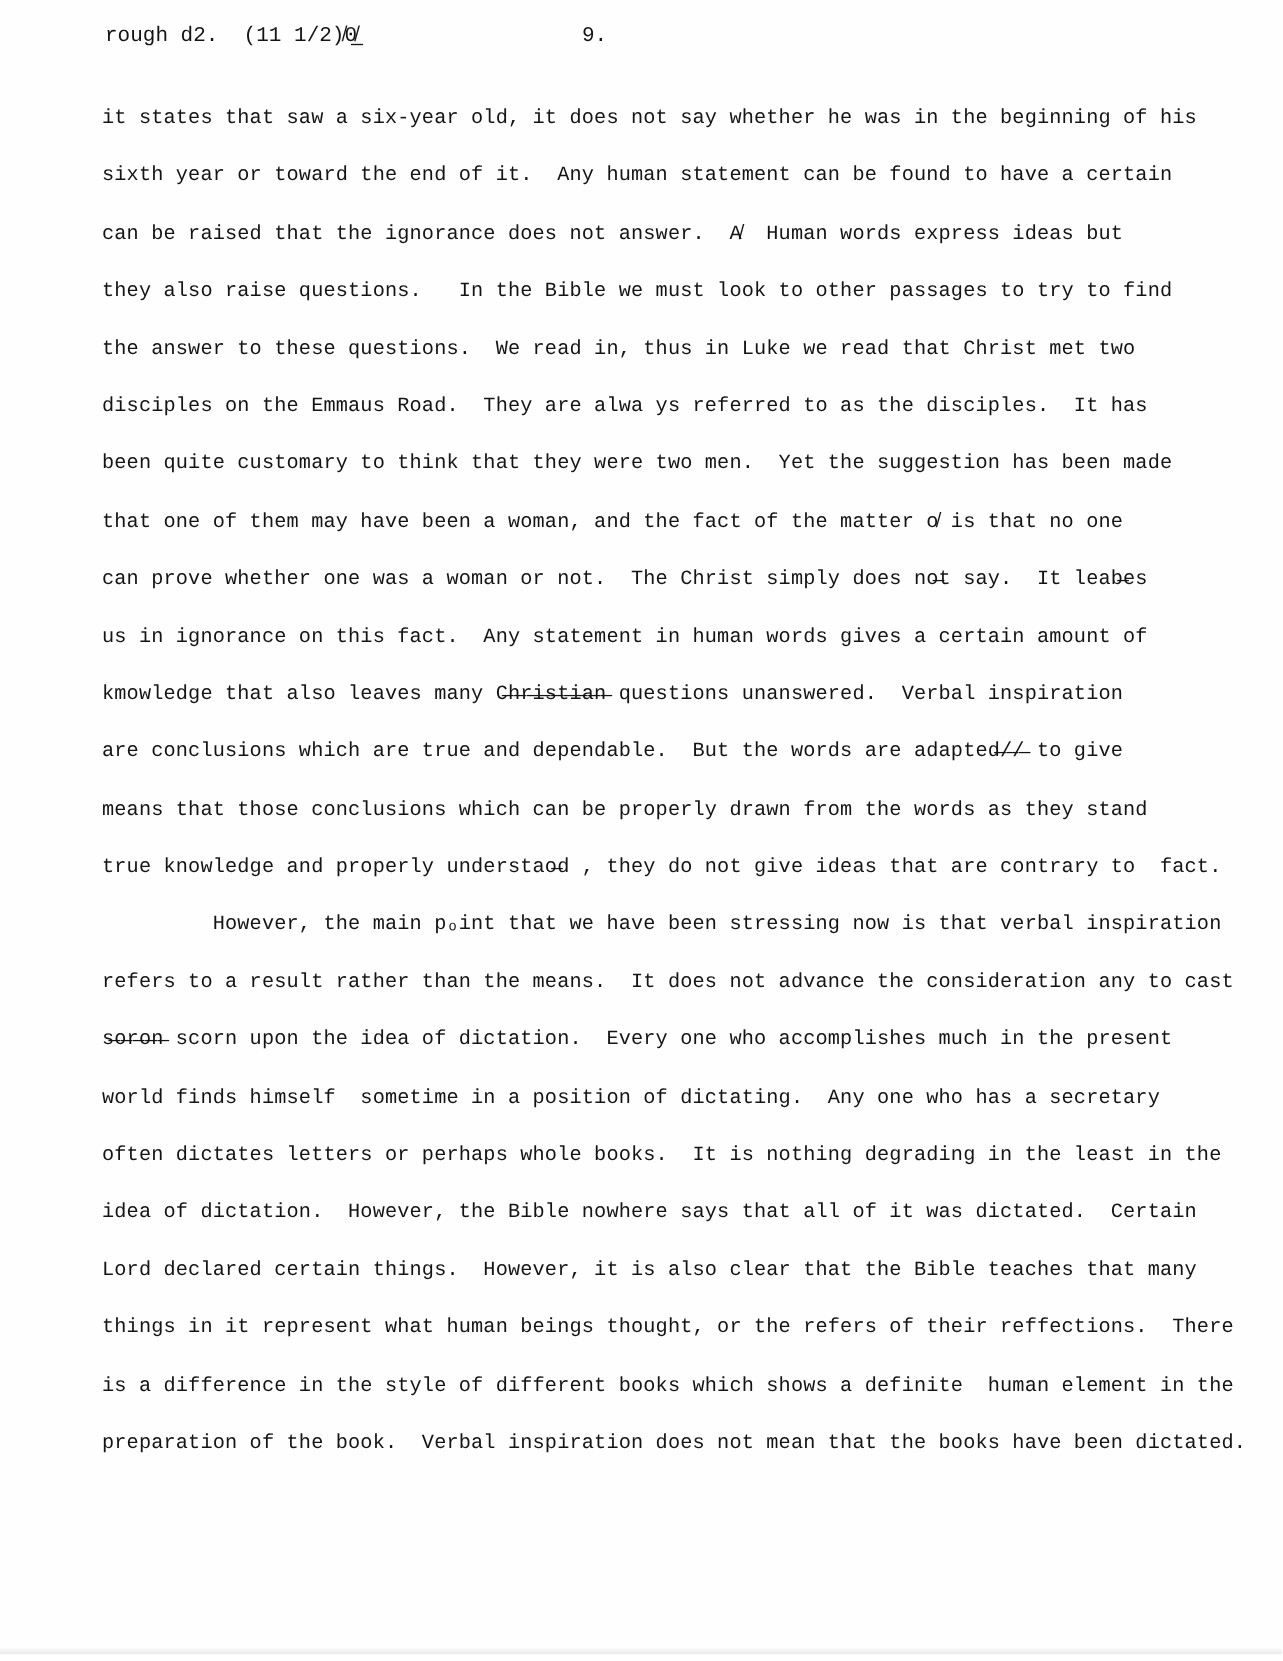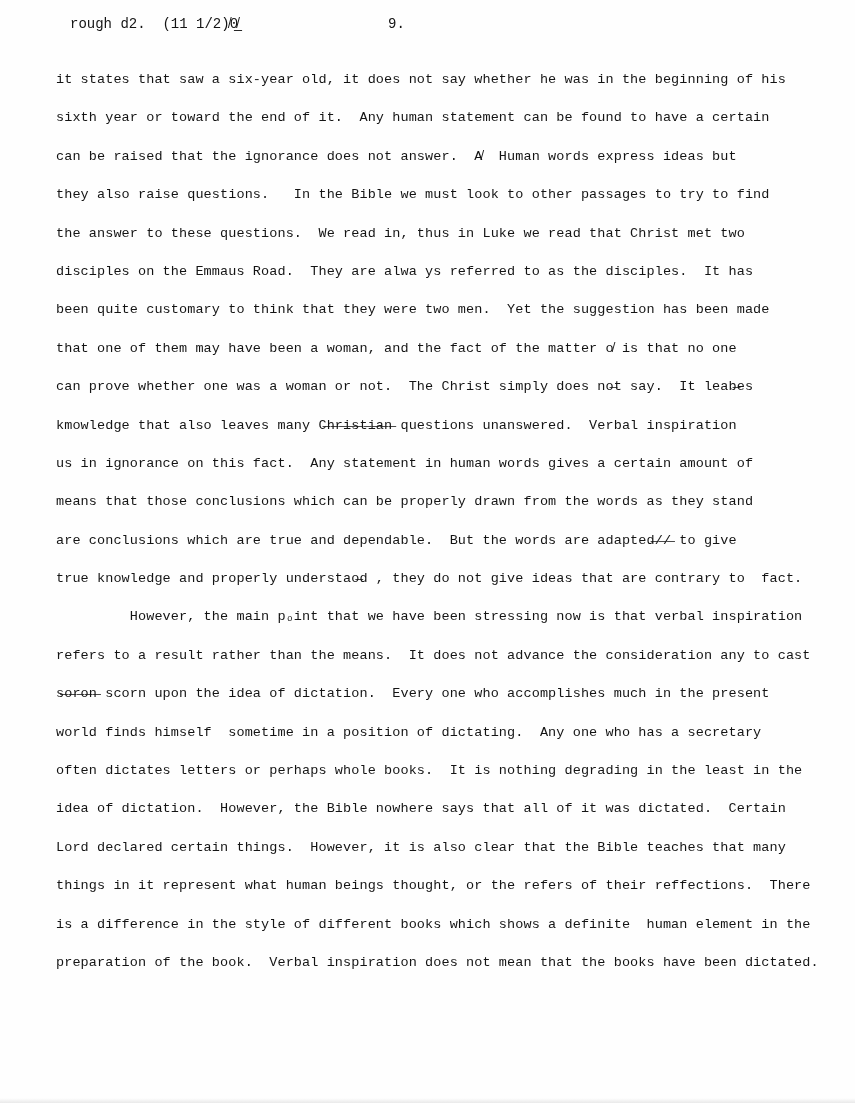--- a/index.html
+++ b/index.html
@@ -40,21 +40,21 @@
     top: 0;
   }
   .page-number {
     position: absolute;
     left: 318px;
     top: 0;
   }
   .body-text {
     position: absolute;
     top: 72px;
-    left: 56px;
+    left: 68px;
     right: 10px;
   }
   .line {
     height: 38.4px;
     font-size: 13.5px;
     white-space: pre;
     letter-spacing: 0.1px;
   }
 </style>
 </head>
@@ -70,24 +70,24 @@
   <div class="body-text">
     <div class="line">it states that saw a six-year old, it does not say whether he was in the beginning of his</div>
     <div class="line">sixth year or toward the end of it.  Any human statement can be found to have a certain</div>
     <div class="line">can be raised that the ignorance does not answer.  A̸  Human words express ideas but</div>
     <div class="line">they also raise questions.   In the Bible we must look to other passages to try to find</div>
     <div class="line">the answer to these questions.  We read in, thus in Luke we read that Christ met two</div>
     <div class="line">disciples on the Emmaus Road.  They are alwa ys referred to as the disciples.  It has</div>
     <div class="line">been quite customary to think that they were two men.  Yet the suggestion has been made</div>
     <div class="line">that one of them may have been a woman, and the fact of the matter o̸ is that no one</div>
     <div class="line">can prove whether one was a woman or not.  The Christ simply does no̶t say.  It leab̶es</div>
+    <div class="line">us in ignorance on this fact.  Any statement in human words gives a certain amount of</div>
     <div class="line">kmowledge that also leaves many C̶h̶r̶i̶s̶t̶i̶a̶n̶ questions unanswered.  Verbal inspiration</div>
-    <div class="line">us in ignorance on this fact.  Any statement in human words gives a certain amount of</div>
+    <div class="line">are conclusions which are true and dependable.  But the words are adapted̶/̶/̶ to give</div>
     <div class="line">means that those conclusions which can be properly drawn from the words as they stand</div>
-    <div class="line">are conclusions which are true and dependable.  But the words are adapted̶/̶/̶ to give</div>
     <div class="line">true knowledge and properly understao̶d , they do not give ideas that are contrary to  fact.</div>
     <div class="line">         However, the main pₒint that we have been stressing now is that verbal inspiration</div>
     <div class="line">refers to a result rather than the means.  It does not advance the consideration any to cast</div>
     <div class="line">s̶o̶r̶o̶n̶ scorn upon the idea of dictation.  Every one who accomplishes much in the present</div>
     <div class="line">world finds himself  sometime in a position of dictating.  Any one who has a secretary</div>
     <div class="line">often dictates letters or perhaps whole books.  It is nothing degrading in the least in the</div>
     <div class="line">idea of dictation.  However, the Bible nowhere says that all of it was dictated.  Certain</div>
     <div class="line">Lord declared certain things.  However, it is also clear that the Bible teaches that many</div>
     <div class="line">things in it represent what human beings thought, or the refers of their reffections.  There</div>
     <div class="line">is a difference in the style of different books which shows a definite  human element in the</div>

